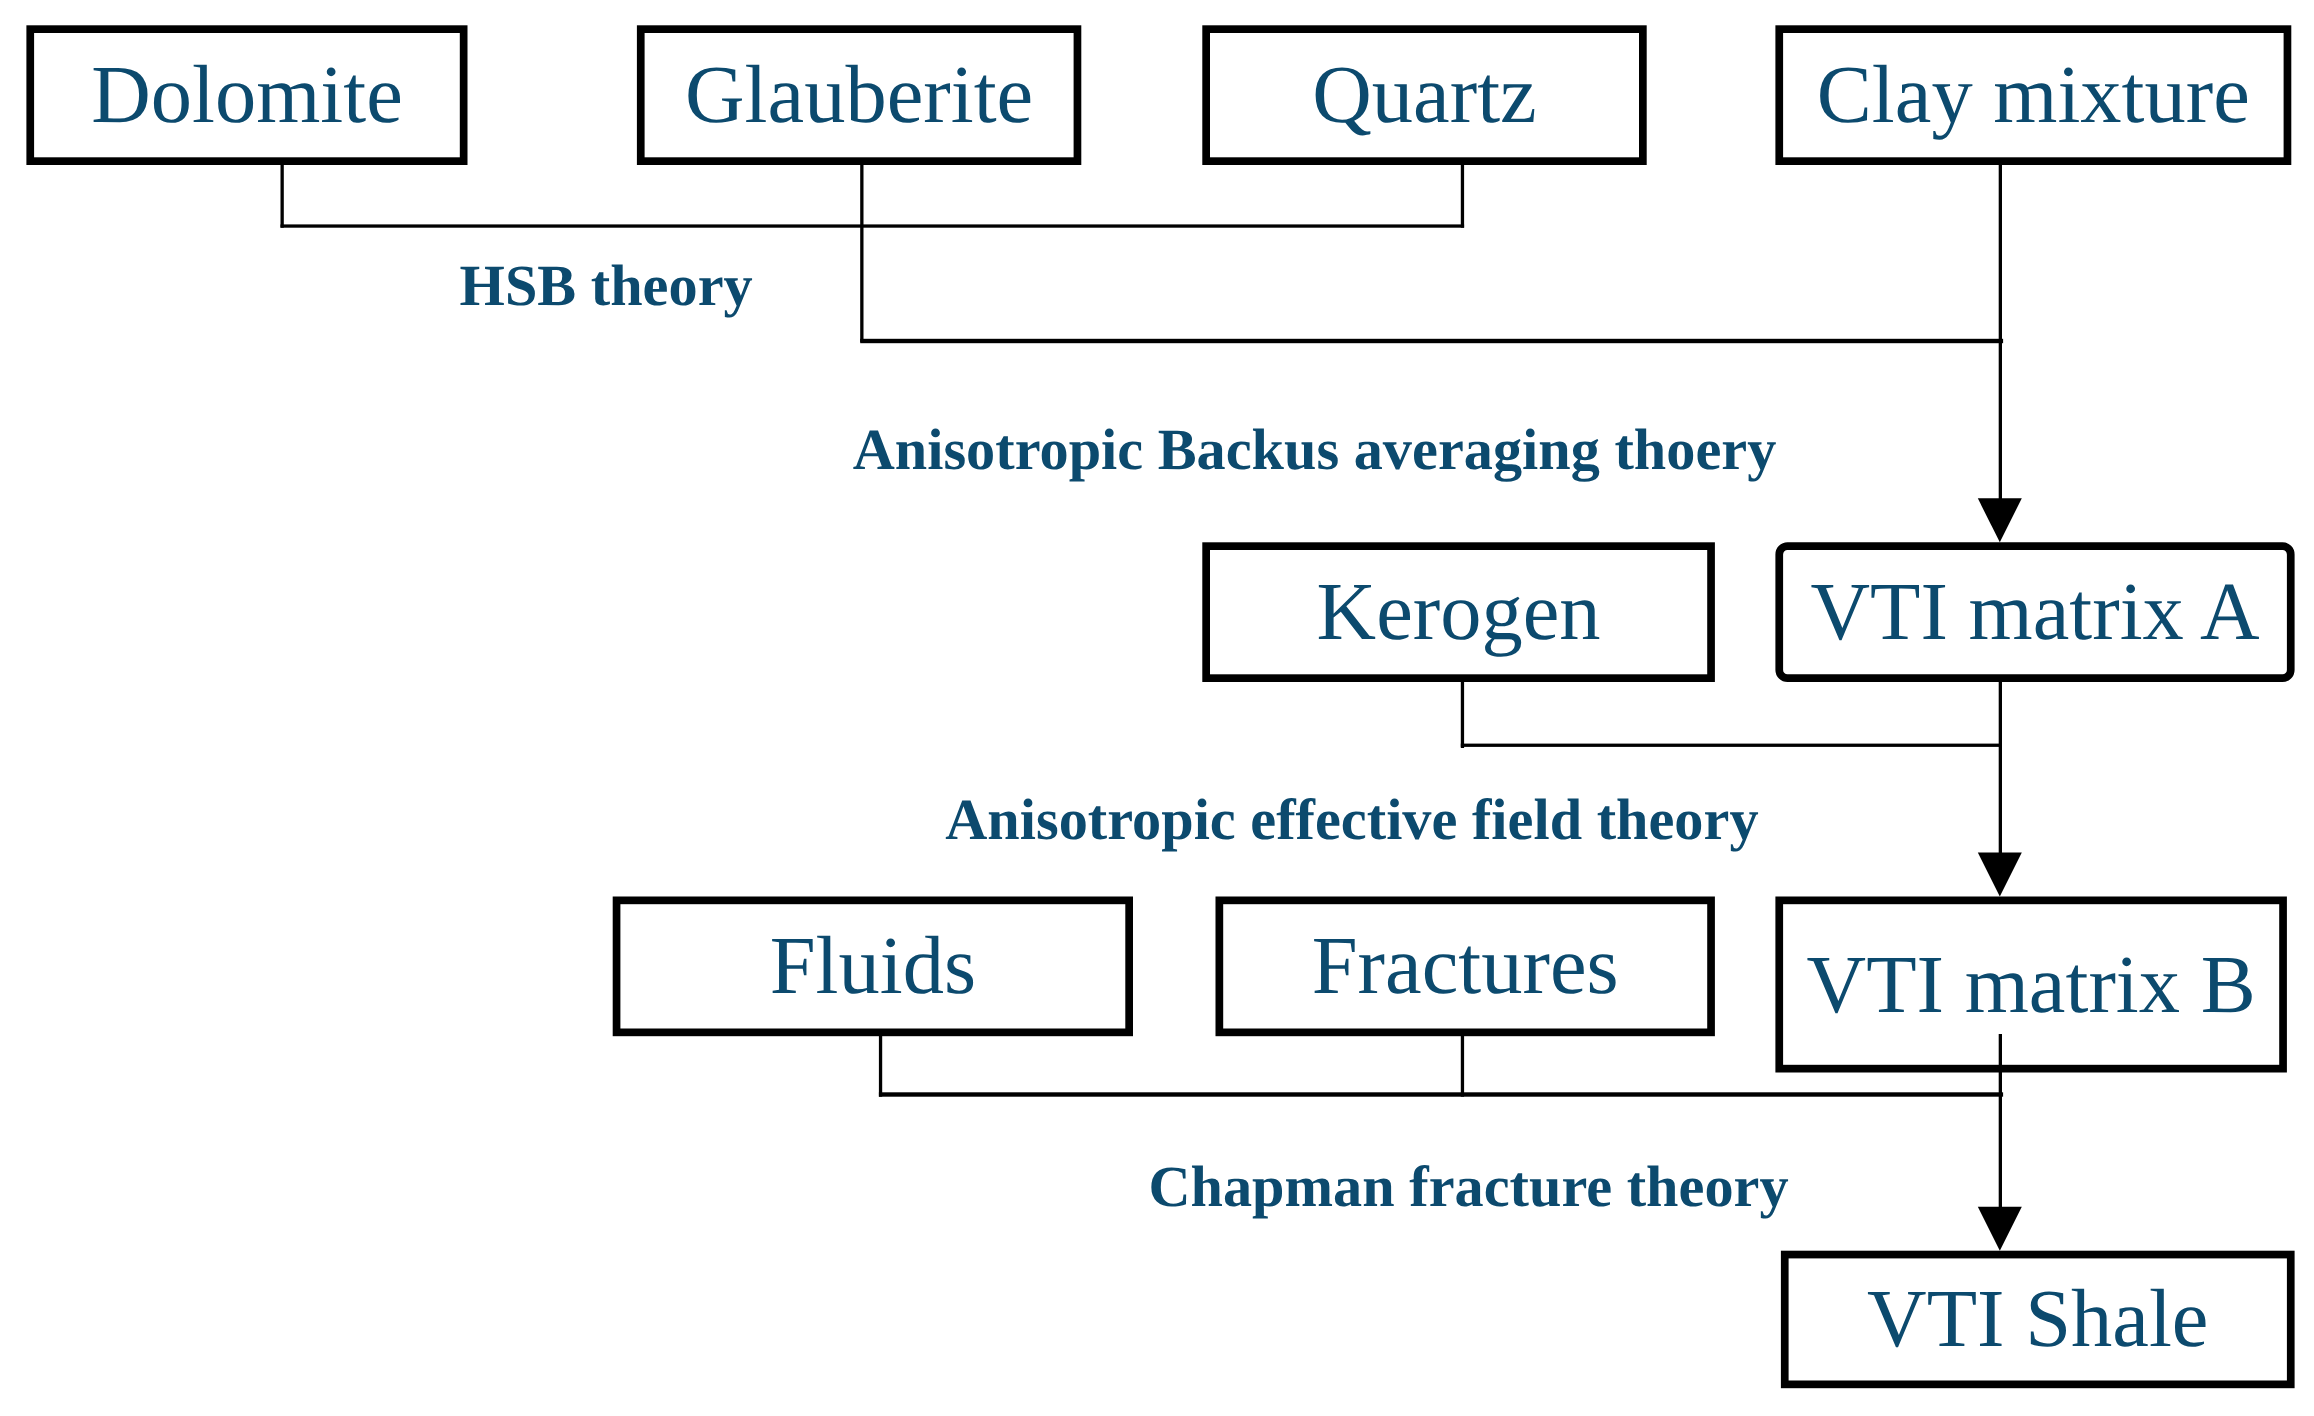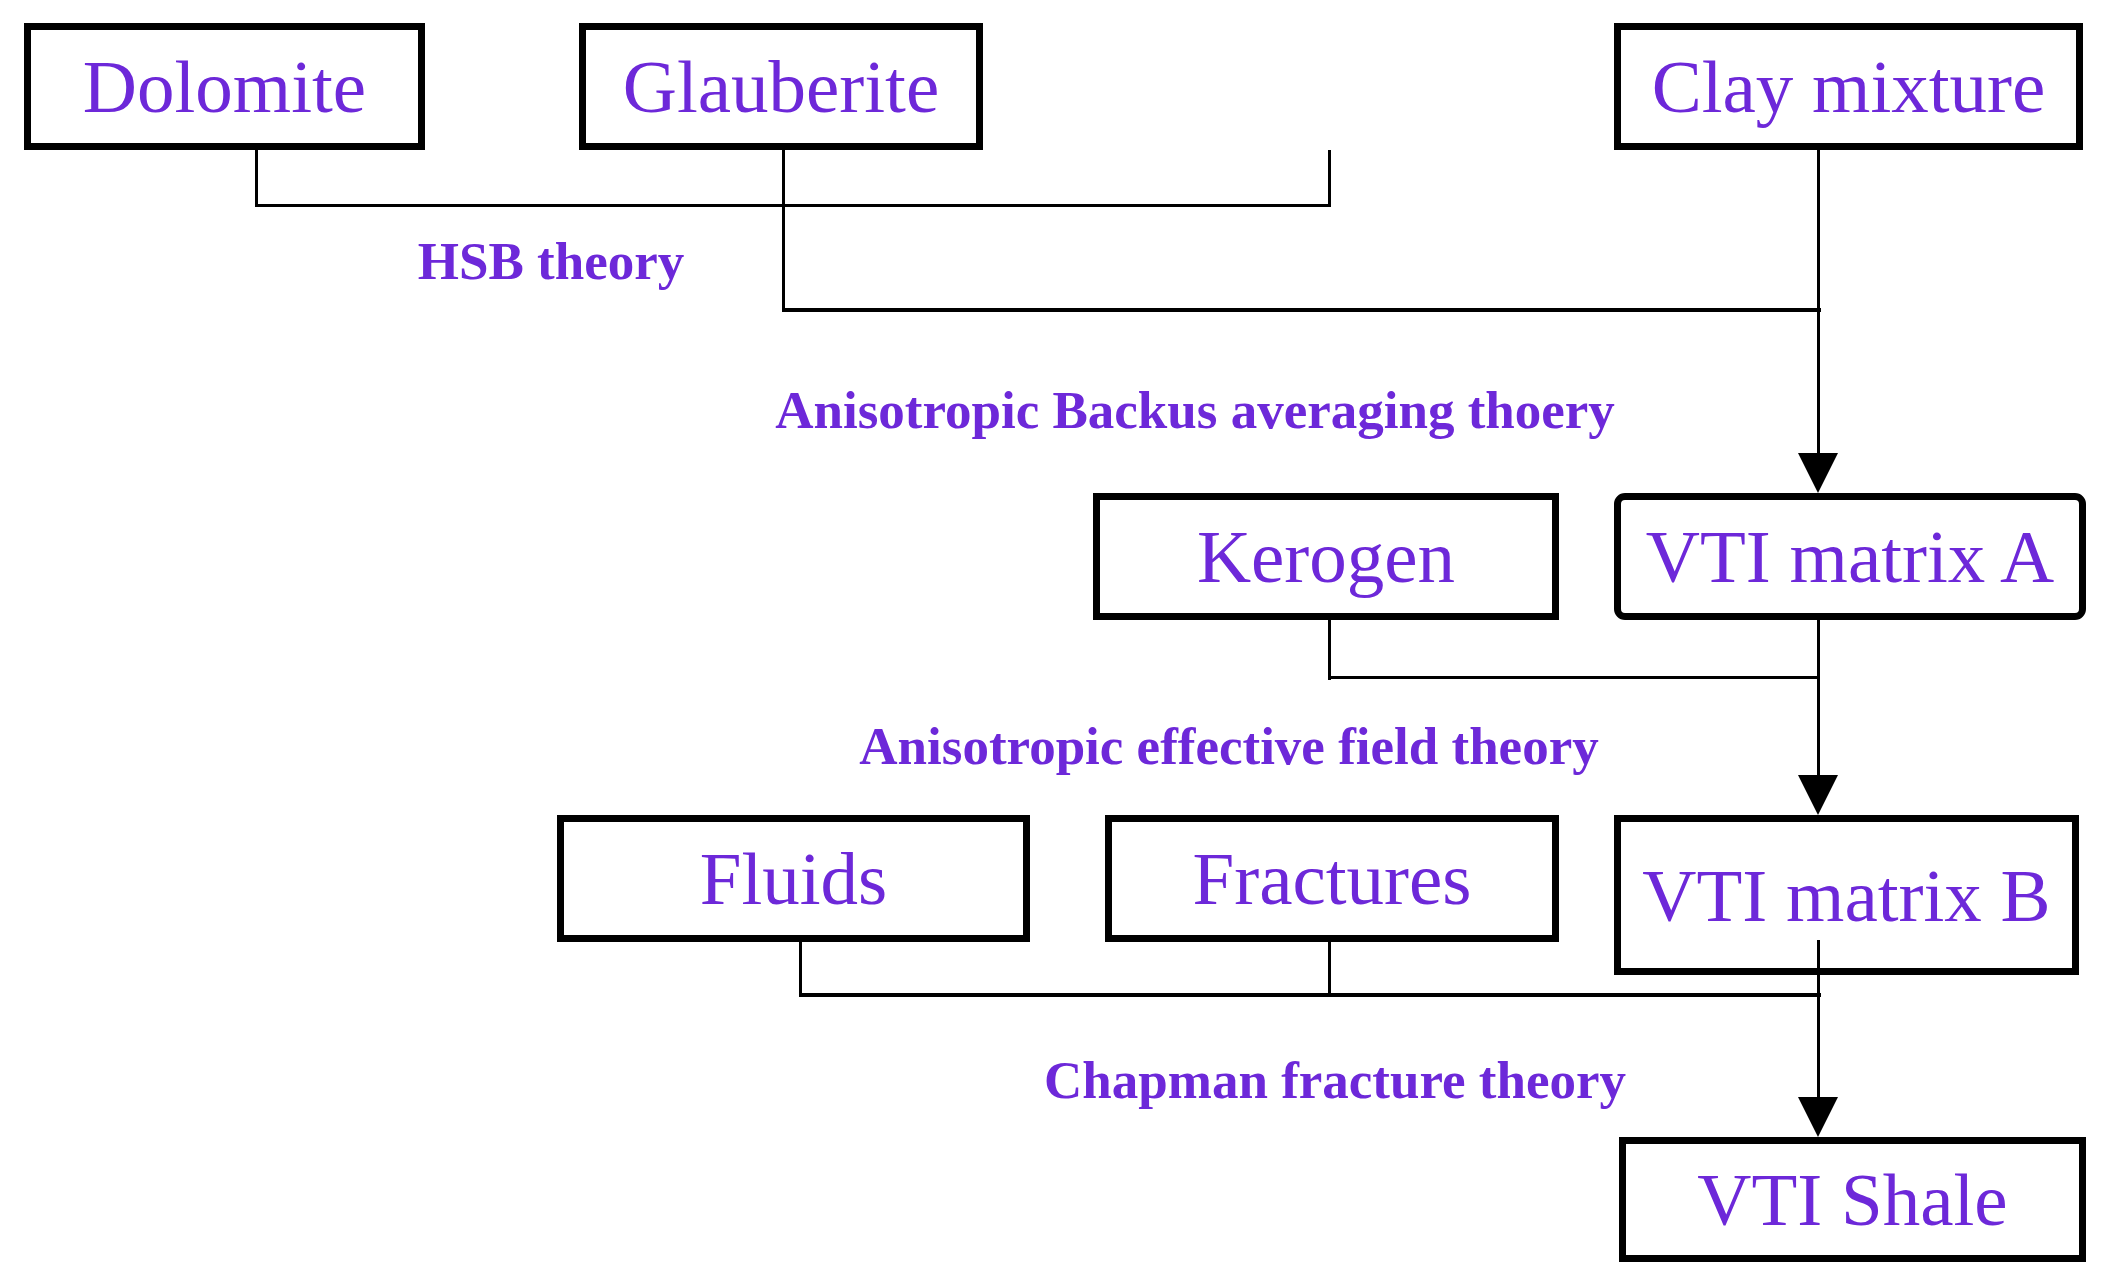--- a/index.html
+++ b/index.html
@@ -6,21 +6,21 @@
     margin: 0;
     padding: 0;
     background: #ffffff;
   }
   #flowchart {
     position: relative;
     width: 2104px;
     height: 1287px;
     background: #ffffff;
     font-family: "Liberation Serif", "DejaVu Serif", serif;
-    color: #6d28d9;
+    color: #0c4a6e;
     overflow: hidden;
   }
   .node {
     position: absolute;
     box-sizing: border-box;
     border: 7px solid #000000;
     background: #ffffff;
     display: flex;
     align-items: center;
     justify-content: center;
@@ -49,20 +49,21 @@
     border-top: 40px solid #000000;
   }
 </style>
 </head>
 <body>
 
 <div id="flowchart">
 
   <div class="node" style="left:24px;   top:23px; width:401px; height:127px;">Dolomite</div>
   <div class="node" style="left:579px;  top:23px; width:404px; height:127px;">Glauberite</div>
+  <div class="node" style="left:1093px; top:23px; width:404px; height:127px;">Quartz</div>
   <div class="node" style="left:1614px; top:23px; width:469px; height:127px;">Clay mixture</div>
 
   <div class="node" style="left:1093px; top:493px; width:466px; height:127px;">Kerogen</div>
   <div class="node" style="left:1614px; top:493px; width:472px; height:127px;border-radius:11px;">VTI matrix A</div>
 
   <div class="node" style="left:557px;  top:815px; width:473px; height:127px;">Fluids</div>
   <div class="node" style="left:1105px; top:815px; width:454px; height:127px;">Fractures</div>
   <div class="node" style="left:1614px; top:815px; width:465px; height:160px;">VTI matrix B</div>
 
   <div class="node" style="left:1619px; top:1137px; width:467px; height:125px;">VTI Shale</div>

